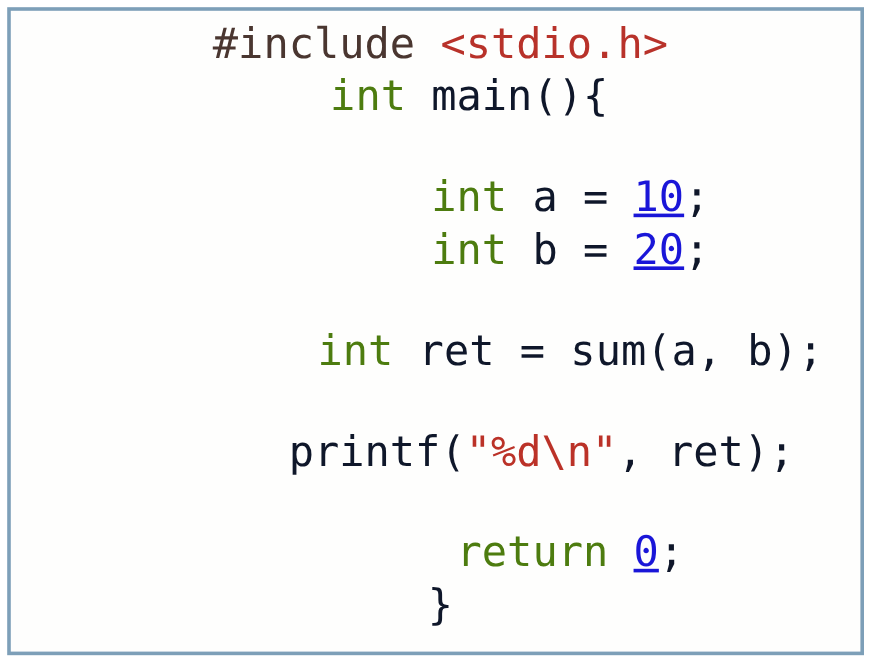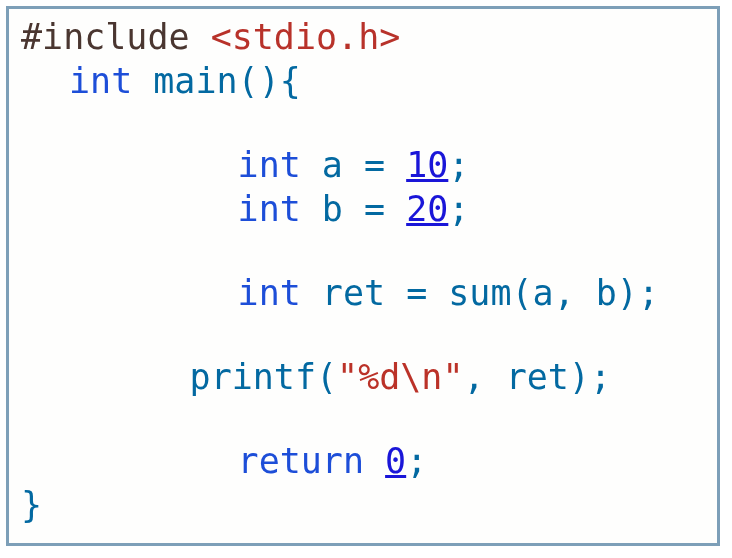--- a/index.html
+++ b/index.html
@@ -33,28 +33,29 @@
     font-family: "DejaVu Sans Mono", monospace;
     font-size: 35px;
     line-height: 44px;
     white-space: pre;
     letter-spacing: 0px;
   }
 
   .code-line {
     white-space: pre;
     height: 44px;
+    text-align: center;
   }
   .code-line.blank { height: 40px; }
 
   
   .tok-preproc  { color: #4a3630; }
   .tok-header   { color: #b8322a; }
-  .tok-keyword  { color: #1d4ed8; margin-left: 48px; }
-  .tok-plain    { color: #0369a1; }
+  .tok-keyword  { color: #4d7c0f; margin-left: 48px; }
+  .tok-plain    { color: #0f172a; }
   .tok-number   { color: #1a16d8; text-decoration: underline; }
   .tok-string   { color: #bb3228; }
 </style>
 </head>
 <body>
 
 <div class="code-frame">
   <div class="code-block" id="code-block"><div class="code-line"><span class="tok-preproc">#include </span><span class="tok-header">&lt;stdio.h&gt;</span></div><div class="code-line"><span class="tok-keyword">int</span><span class="tok-plain"> main(){</span></div><div class="code-line blank">&nbsp;</div><div class="code-line"><span class="tok-plain">        </span><span class="tok-keyword">int</span><span class="tok-plain"> a = </span><span class="tok-number">10</span><span class="tok-plain">;</span></div><div class="code-line"><span class="tok-plain">        </span><span class="tok-keyword">int</span><span class="tok-plain"> b = </span><span class="tok-number">20</span><span class="tok-plain">;</span></div><div class="code-line blank">&nbsp;</div><div class="code-line"><span class="tok-plain">        </span><span class="tok-keyword">int</span><span class="tok-plain"> ret = sum(a, b);</span></div><div class="code-line blank">&nbsp;</div><div class="code-line"><span class="tok-plain">        printf(</span><span class="tok-string">"%d\n"</span><span class="tok-plain">, ret);</span></div><div class="code-line blank">&nbsp;</div><div class="code-line"><span class="tok-plain">        </span><span class="tok-keyword">return</span><span class="tok-plain"> </span><span class="tok-number">0</span><span class="tok-plain">;</span></div><div class="code-line"><span class="tok-plain">}</span></div></div>
 </div>
 

